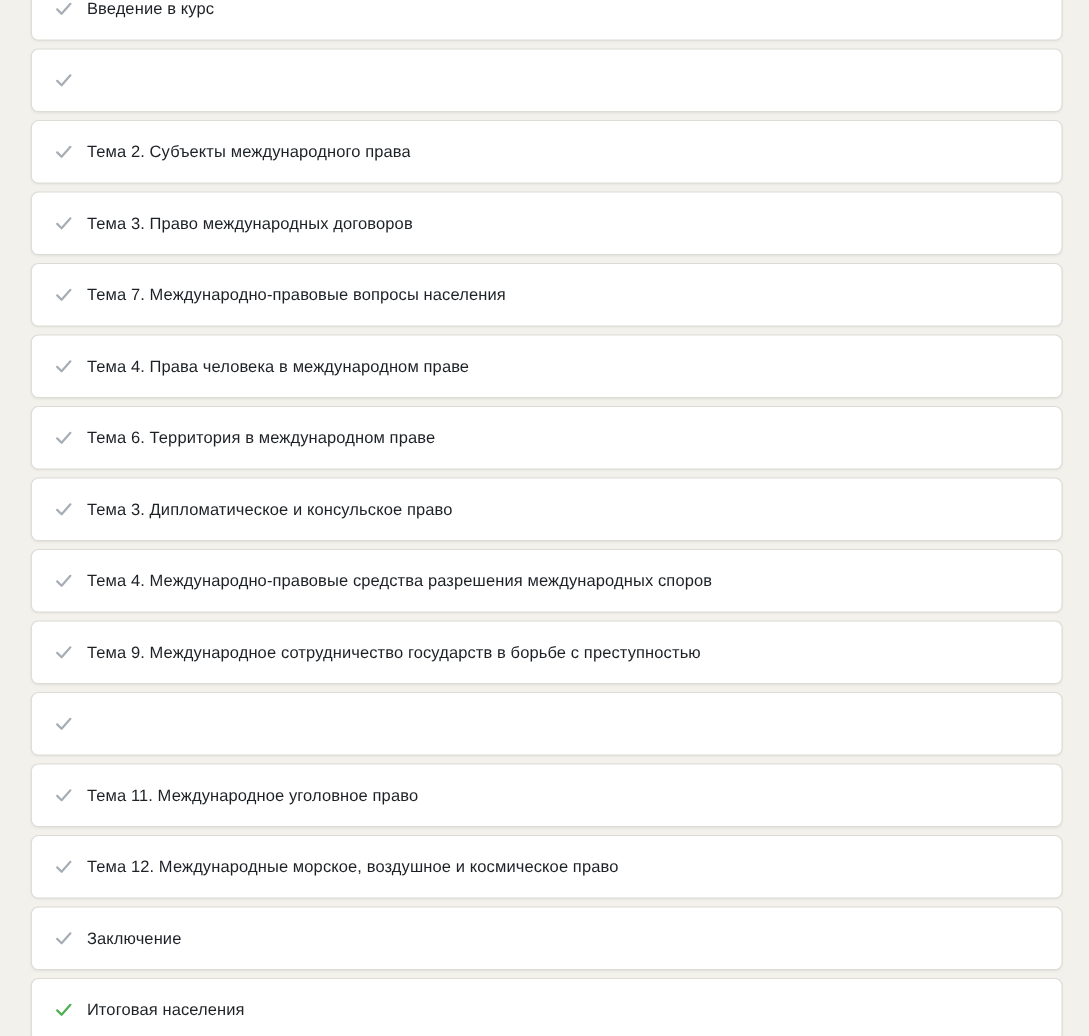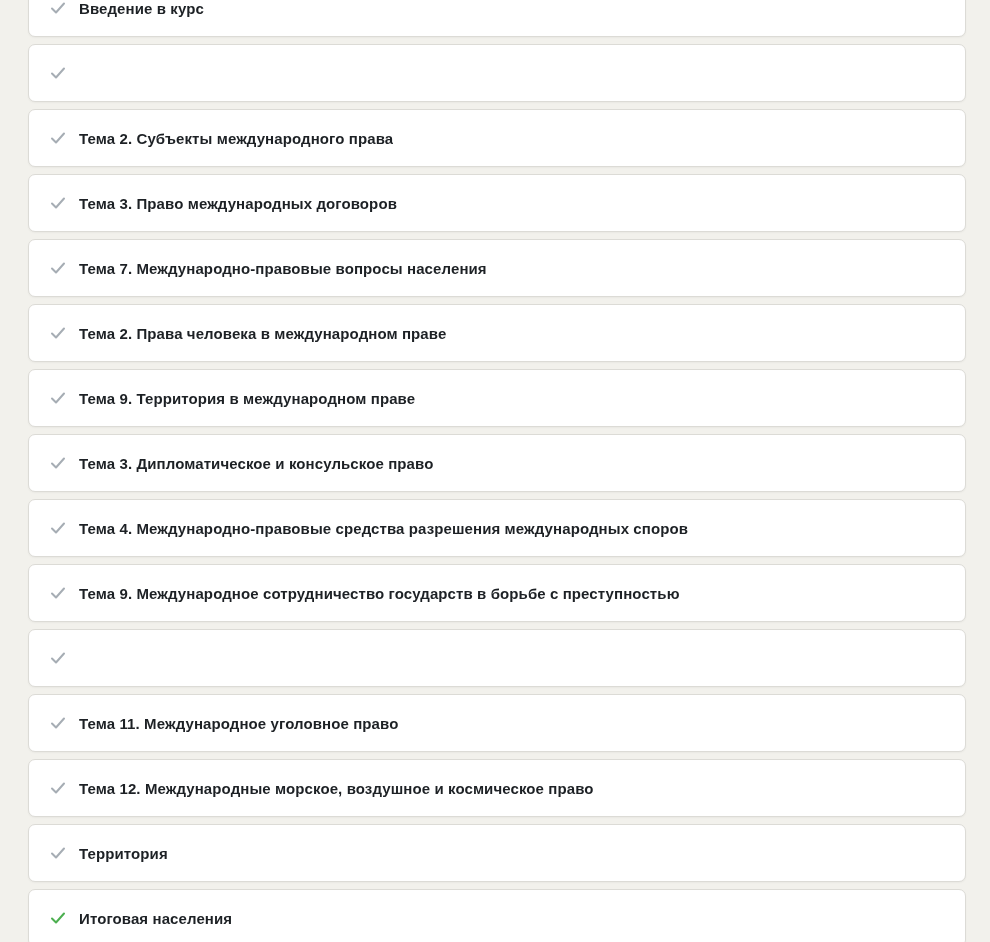--- a/index.html
+++ b/index.html
@@ -50,21 +50,21 @@
   .card.done .check{
     color:var(--check-complete);
   }
   .check svg{
     display:block;
     width:16px;
     height:16px;
   }
   .label{
     font-size:15px;
-    font-weight:700;
+    font-weight:400;
     color:var(--text);
     letter-spacing:.1px;
     white-space:nowrap;
     overflow:hidden;
     text-overflow:ellipsis;
   }
 </style>
 </head>
 <body>
 
@@ -113,30 +113,30 @@
       </span>
     <span class="label">Тема 7. Международно-правовые вопросы населения</span>
   </div>
 
   <div class="card">
     <span class="check">
         <svg viewBox="0 0 16 16">
           <path d="M2 8.5 L6 12.5 L14 3.5" fill="none" stroke="currentColor" stroke-width="2" stroke-linecap="round" stroke-linejoin="round"></path>
         </svg>
       </span>
-    <span class="label">Тема 2. Права человека в международном праве</span>
-  </div>
-
-  <div class="card">
-    <span class="check">
-        <svg viewBox="0 0 16 16">
-          <path d="M2 8.5 L6 12.5 L14 3.5" fill="none" stroke="currentColor" stroke-width="2" stroke-linecap="round" stroke-linejoin="round"></path>
-        </svg>
-      </span>
-    <span class="label">Тема 9. Территория в международном праве</span>
+    <span class="label">Тема 4. Права человека в международном праве</span>
+  </div>
+
+  <div class="card">
+    <span class="check">
+        <svg viewBox="0 0 16 16">
+          <path d="M2 8.5 L6 12.5 L14 3.5" fill="none" stroke="currentColor" stroke-width="2" stroke-linecap="round" stroke-linejoin="round"></path>
+        </svg>
+      </span>
+    <span class="label">Тема 6. Территория в международном праве</span>
   </div>
 
   <div class="card">
     <span class="check">
         <svg viewBox="0 0 16 16">
           <path d="M2 8.5 L6 12.5 L14 3.5" fill="none" stroke="currentColor" stroke-width="2" stroke-linecap="round" stroke-linejoin="round"></path>
         </svg>
       </span>
     <span class="label">Тема 3. Дипломатическое и консульское право</span>
   </div>
@@ -184,21 +184,21 @@
       </span>
     <span class="label">Тема 12. Международные морское, воздушное и космическое право</span>
   </div>
 
   <div class="card">
     <span class="check">
         <svg viewBox="0 0 16 16">
           <path d="M2 8.5 L6 12.5 L14 3.5" fill="none" stroke="currentColor" stroke-width="2" stroke-linecap="round" stroke-linejoin="round"></path>
         </svg>
       </span>
-    <span class="label">Территория</span>
+    <span class="label">Заключение</span>
   </div>
 
   <div class="card done">
     <span class="check">
         <svg viewBox="0 0 16 16">
           <path d="M2 8.5 L6 12.5 L14 3.5" fill="none" stroke="currentColor" stroke-width="2" stroke-linecap="round" stroke-linejoin="round"></path>
         </svg>
       </span>
     <span class="label">Итоговая населения</span>
   </div>

